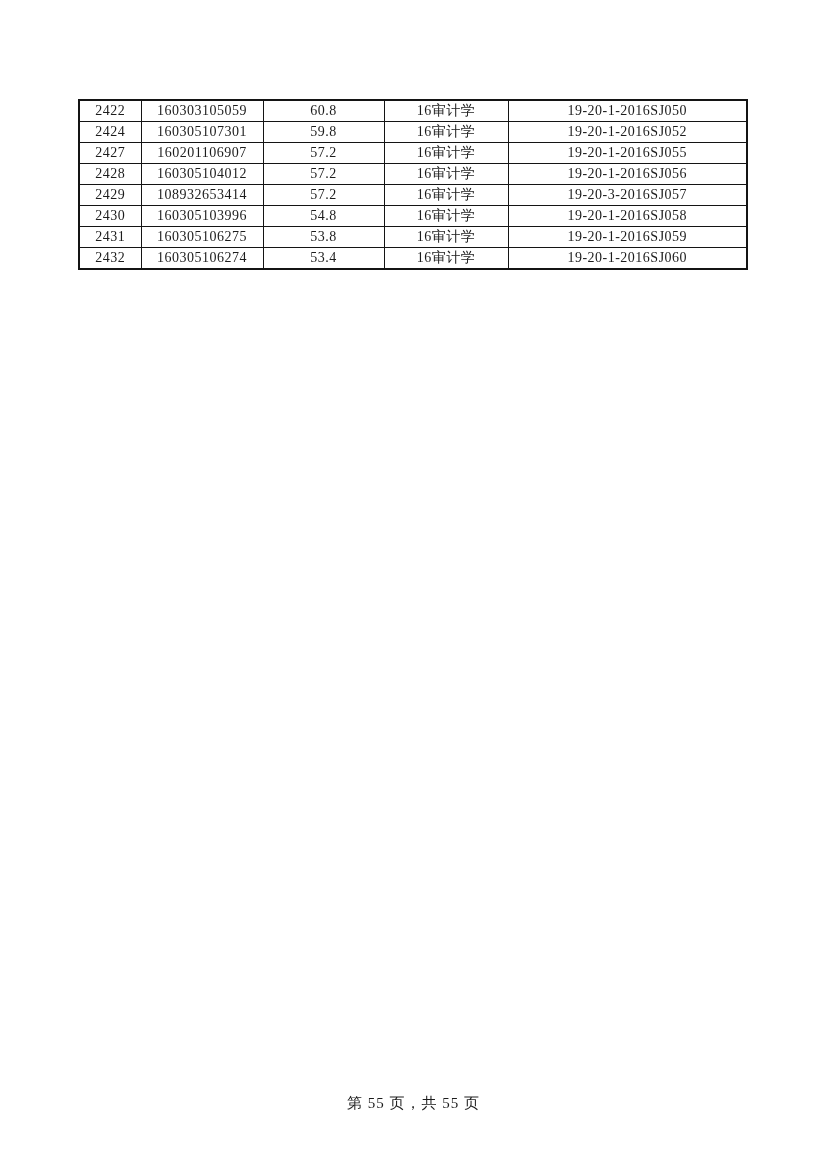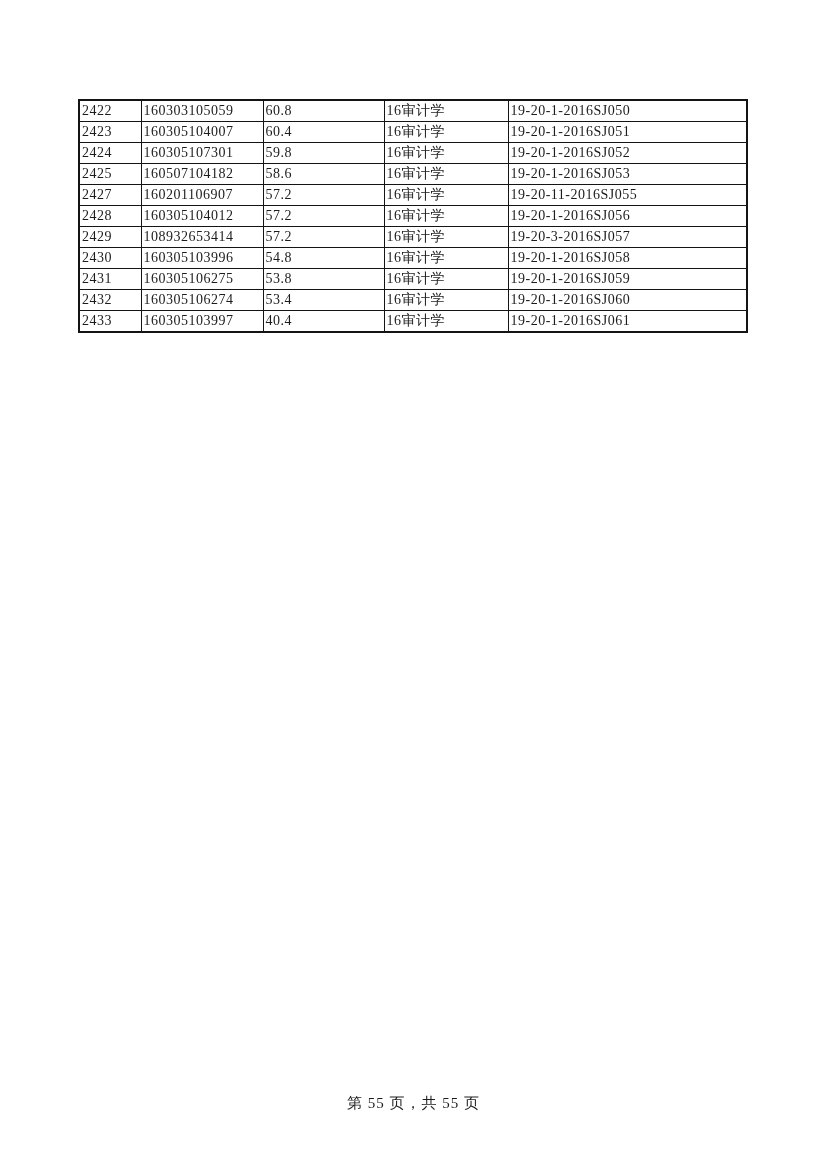--- a/index.html
+++ b/index.html
@@ -26,21 +26,21 @@
     top: 99px;
     width: 668px;
     border-collapse: collapse;
     table-layout: fixed;
     border: 2px solid #141414;
   }
   table.scores-table td {
     border: 1px solid #141414;
     height: 20px;
     padding: 0 2px;
-    text-align: left;
+    text-align: center;
     vertical-align: middle;
     font-size: 14px;
     letter-spacing: 0.5px;
     white-space: nowrap;
     overflow: hidden;
     color: #1c1c1c;
   }
   .page-footer {
     position: absolute;
     left: 0;
@@ -67,51 +67,37 @@
     </colgroup>
     <tbody>
   <tr>
     <td>2422</td>
     <td>160303105059</td>
     <td>60.8</td>
     <td>16审计学</td>
     <td>19-20-1-2016SJ050</td>
   </tr>
 
-  <tr>
-    <td>2423</td>
-    <td>160305104007</td>
-    <td>60.4</td>
-    <td>16审计学</td>
-    <td>19-20-1-2016SJ051</td>
-  </tr>
 
   <tr>
     <td>2424</td>
     <td>160305107301</td>
     <td>59.8</td>
     <td>16审计学</td>
     <td>19-20-1-2016SJ052</td>
   </tr>
 
-  <tr>
-    <td>2425</td>
-    <td>160507104182</td>
-    <td>58.6</td>
-    <td>16审计学</td>
-    <td>19-20-1-2016SJ053</td>
-  </tr>
 
 
   <tr>
     <td>2427</td>
     <td>160201106907</td>
     <td>57.2</td>
     <td>16审计学</td>
-    <td>19-20-11-2016SJ055</td>
+    <td>19-20-1-2016SJ055</td>
   </tr>
 
   <tr>
     <td>2428</td>
     <td>160305104012</td>
     <td>57.2</td>
     <td>16审计学</td>
     <td>19-20-1-2016SJ056</td>
   </tr>
 
@@ -140,25 +126,18 @@
   </tr>
 
   <tr>
     <td>2432</td>
     <td>160305106274</td>
     <td>53.4</td>
     <td>16审计学</td>
     <td>19-20-1-2016SJ060</td>
   </tr>
 
-  <tr>
-    <td>2433</td>
-    <td>160305103997</td>
-    <td>40.4</td>
-    <td>16审计学</td>
-    <td>19-20-1-2016SJ061</td>
-  </tr>
 </tbody>
   </table>
 
   <div class="page-footer">第 55 页，共 55 页</div>
 
 </div>
 
 </body></html>

